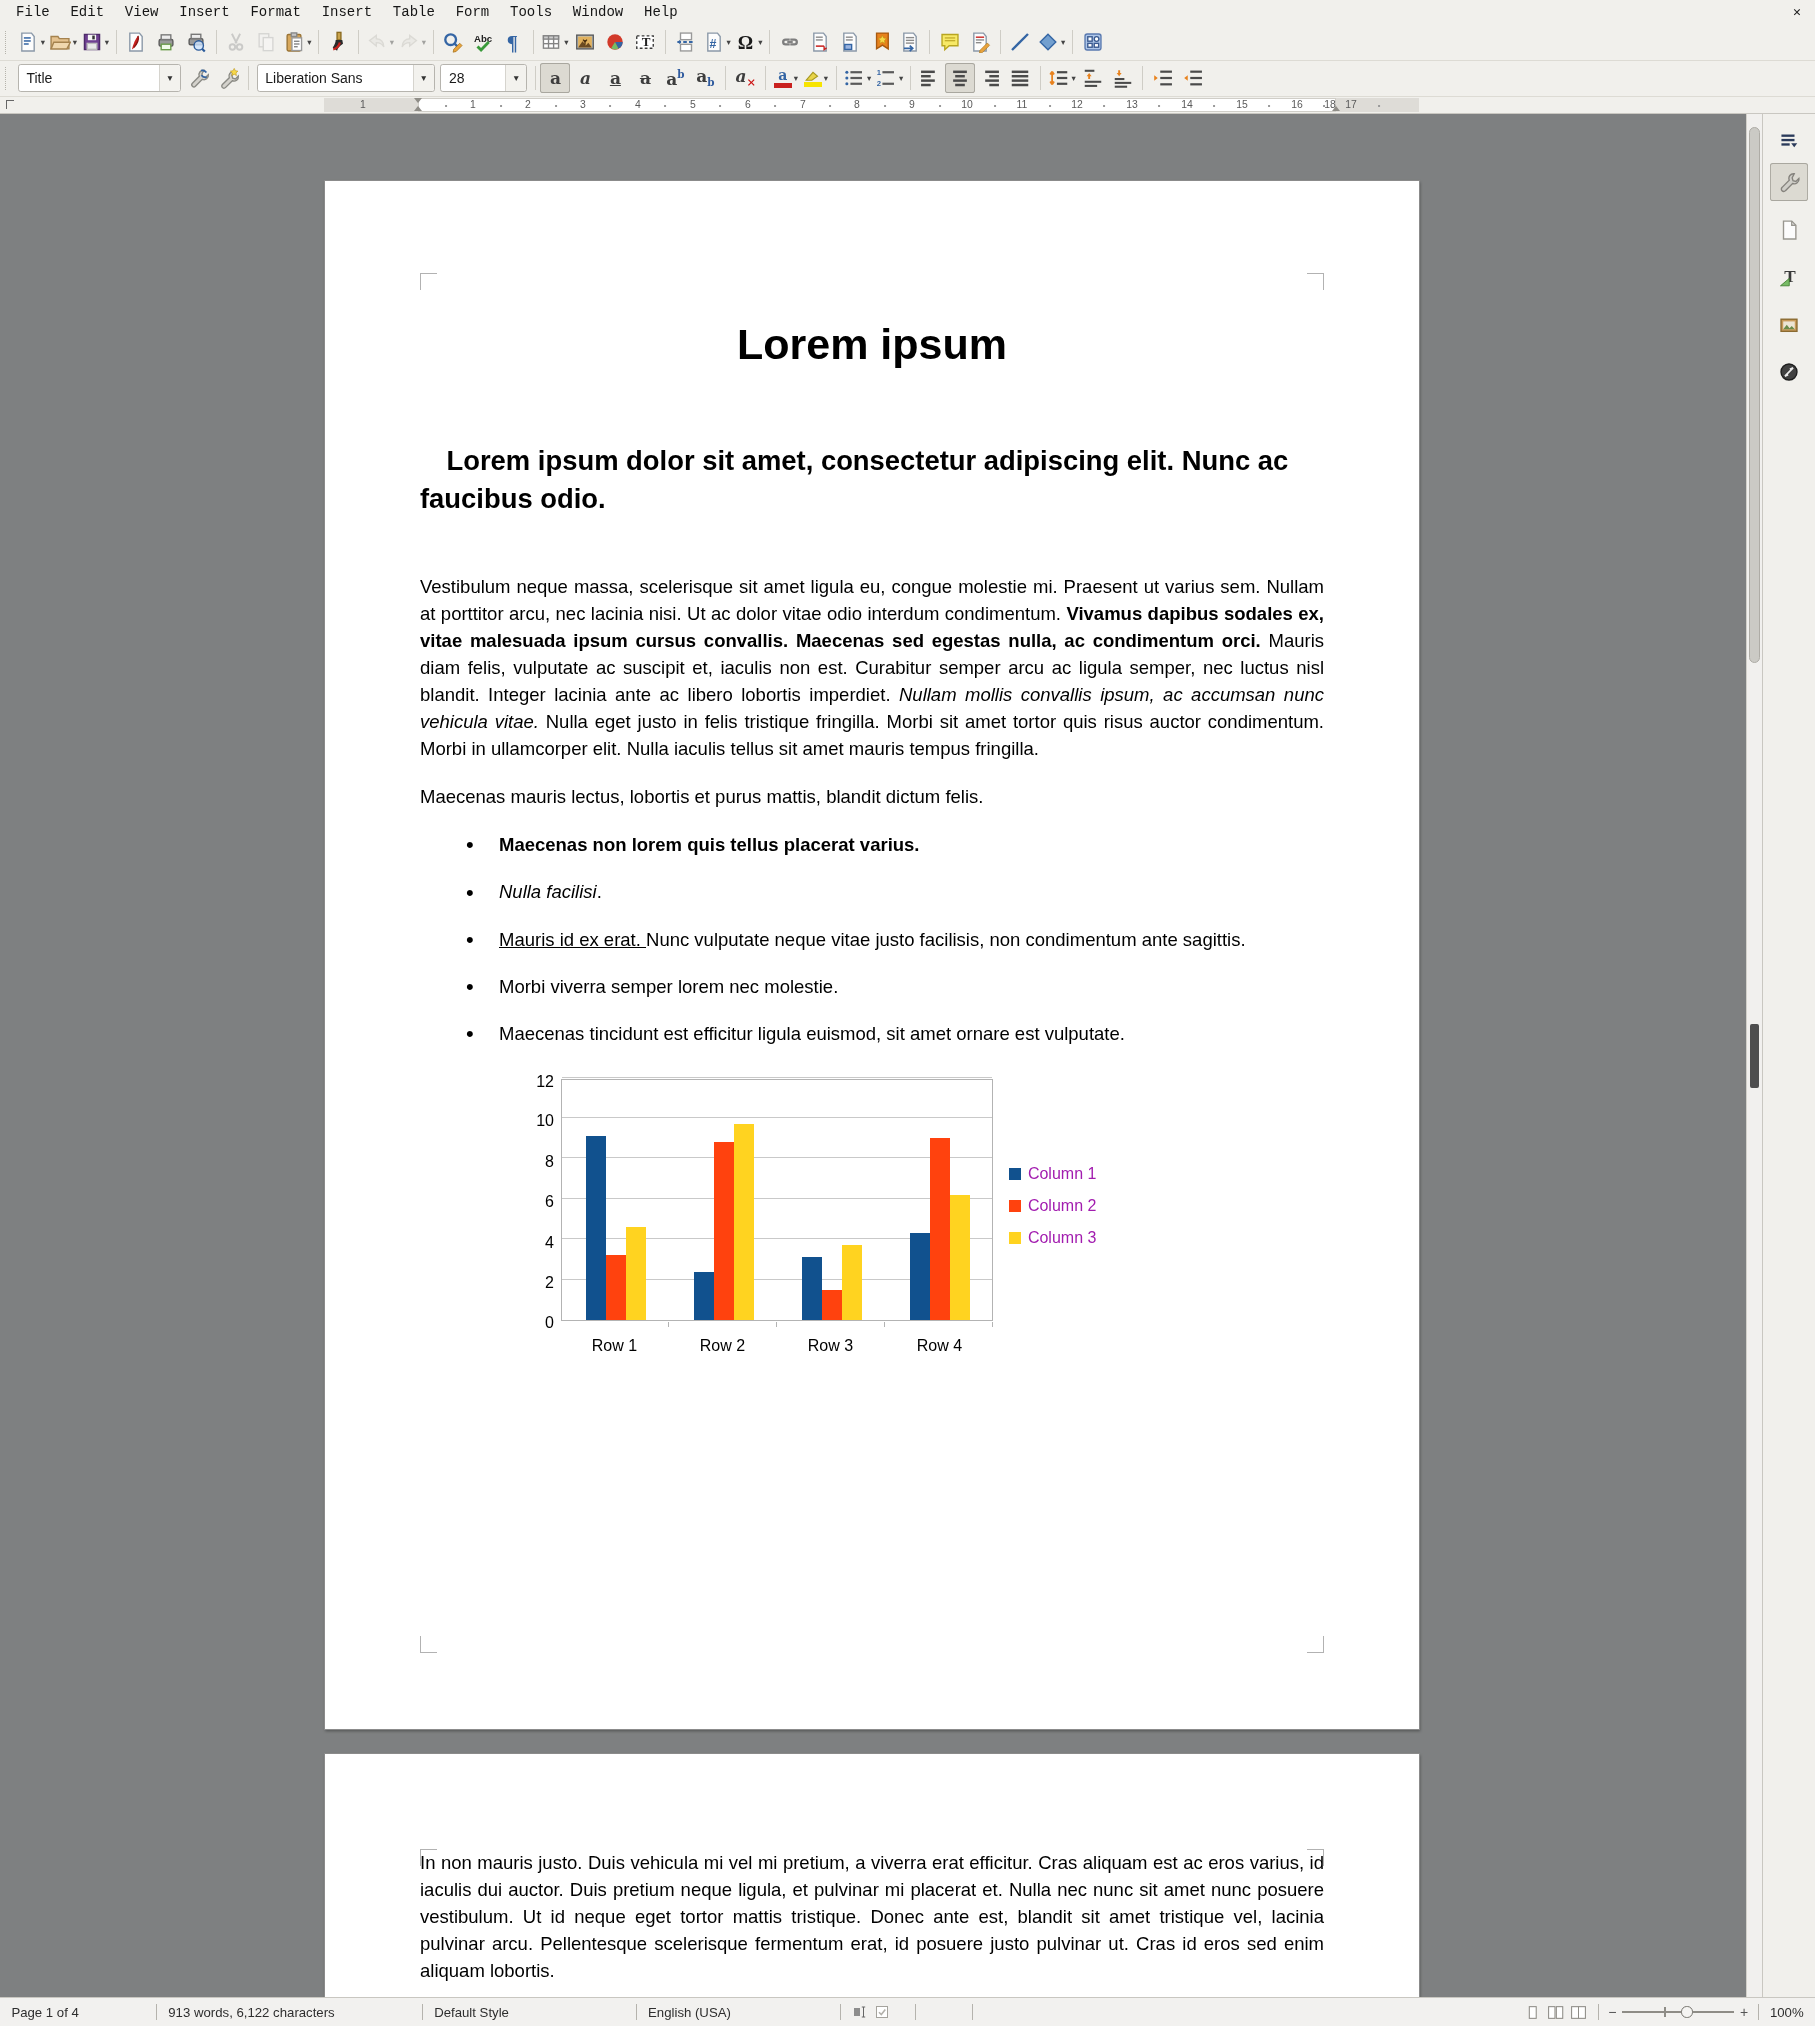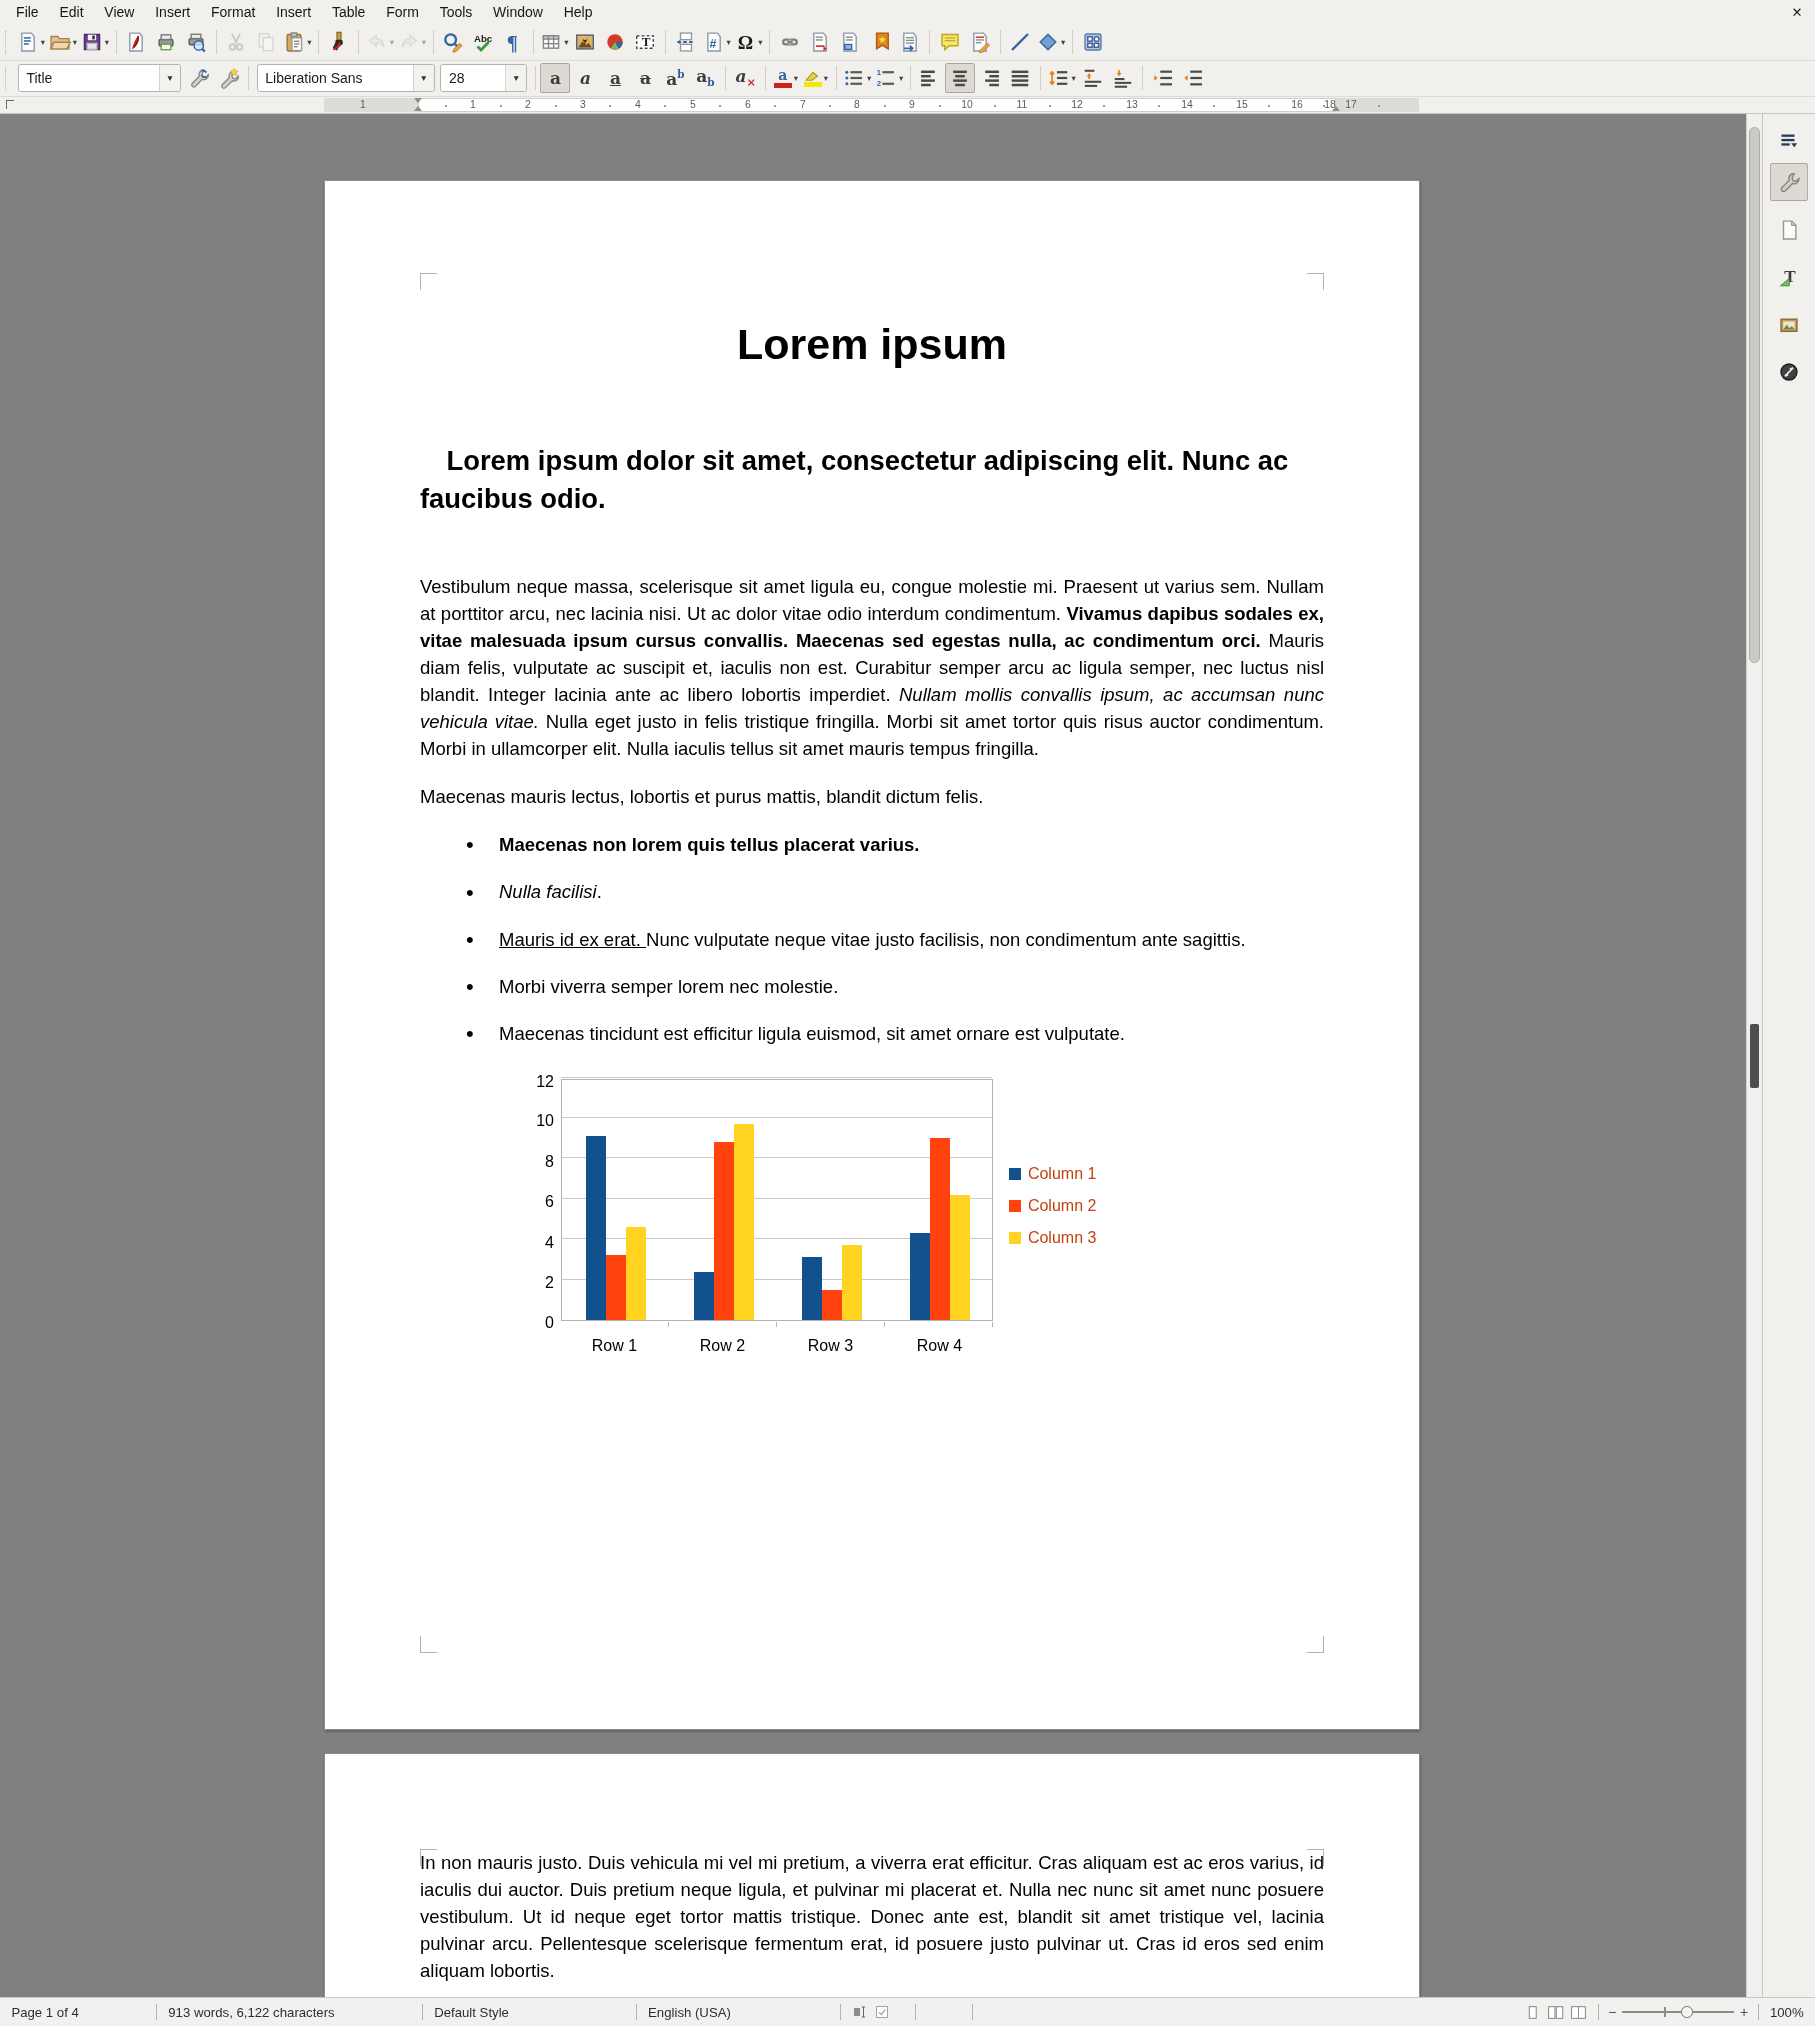--- a/index.html
+++ b/index.html
@@ -1,20 +1,20 @@
 <!DOCTYPE html>
 <html style="font-size:15px"><head>
 <meta charset="utf-8">
 <style>
   * { box-sizing: border-box; margin:0; padding:0; }
   html,body { width:1815px; height:2026px; overflow:hidden; }
   body { font-family:"Liberation Sans", sans-serif; background:#7e8081; position:relative; }
 
   
-  .menubar { height:24.6px; background:#f1f0ec; display:flex; align-items:center; padding-left:5.7px; position:relative; }
+  .menubar { height:24.6px; background:#f1f0ec; display:flex; align-items:center; padding-left:5.7px; position:relative;font-family:Liberation Mono, monospace; }
   .menuitem { font-size:14px; color:#161616; padding:2.8px 10.4px; cursor:default; }
   .win-close { position:absolute; right:9.5px; top:3.8px; font-size:13.2px; color:#222; width:17px; height:17px; text-align:center; line-height:17px; }
 
   
   .toolbar { height:36px; background:#f1f0ec; border-bottom:0.9px solid #dddbd4; display:flex; align-items:center; padding:0 1.9px; }
   .handle { width:6.6px; height:23px; border-left:1.9px dotted #b5b3ab; margin:0 3.8px 0 2.8px; }
   .tbtn { height:30px; min-width:30px; display:flex; align-items:center; justify-content:center; border-radius:2.8px; padding:0 1.9px; }
   .tbtn.pressed { background:#dcdad2; box-shadow:inset 0 0 0 0.9px #a9a79f; }
   .tbtn.dis { opacity:.45; }
   .dda { font-size:8.5px; color:#444; margin-left:1.9px; }
@@ -65,21 +65,21 @@
   .chart { position:relative; width:606px; height:314px; margin:24.6px 0 0 98px; }
   .plot { position:absolute; left:43px; top:7.6px; width:432px; height:242px; background:#fff; border:0.9px solid #b3b3b3; }
   .grid { position:absolute; left:0; width:100%; height:0.9px; background:#c9c9c9; }
   .bar { position:absolute; bottom:0; width:20px; }
   .ylab { position:absolute; width:36px; text-align:right; font-size:16px; color:#000; }
   .xlab { position:absolute; width:95px; text-align:center; font-size:16px; color:#000; top:263px; }
   .xtick { position:absolute; width:0.9px; height:4.7px; background:#b3b3b3; top:251px; }
   .legend { position:absolute; left:491px; top:91px; }
   .lrow { display:flex; align-items:center; margin-bottom:8.5px; }
   .lsw { width:12.3px; height:12.3px; margin-right:6.6px; }
-  .llab { font-size:16px; color:#c2410c; }
+  .llab { font-size:16px; color:#a21caf; }
 
   
   .vscroll { position:absolute; top:114px; bottom:29px; right:53px; width:16px; background:#f1f0ee; border-left:0.9px solid #d2d0ca; }
   .vthumb { position:absolute; left:1.9px; right:1.9px; top:13.2px; height:536px; background:#cbcac5; border:0.9px solid #aeaca6; border-radius:6.6px; }
   .vmark { position:absolute; left:2.8px; right:2.8px; top:910px; height:64px; background:#4e4e4e; border-radius:1.9px; }
   .sidebar { position:absolute; top:114px; bottom:29px; right:0; width:53px; background:#f1f0ec; border-left:0.9px solid #c9c7c1; display:flex; flex-direction:column; align-items:center; }
   .sbtn { width:38px; height:38px; display:flex; align-items:center; justify-content:center; margin-top:9.5px; border-radius:2.8px; }
   .sbtn.active { background:#dcdad2; box-shadow:inset 0 0 0 0.9px #a9a79f; }
   .sbtn.small { height:26.5px; margin-top:13.2px; }
 

